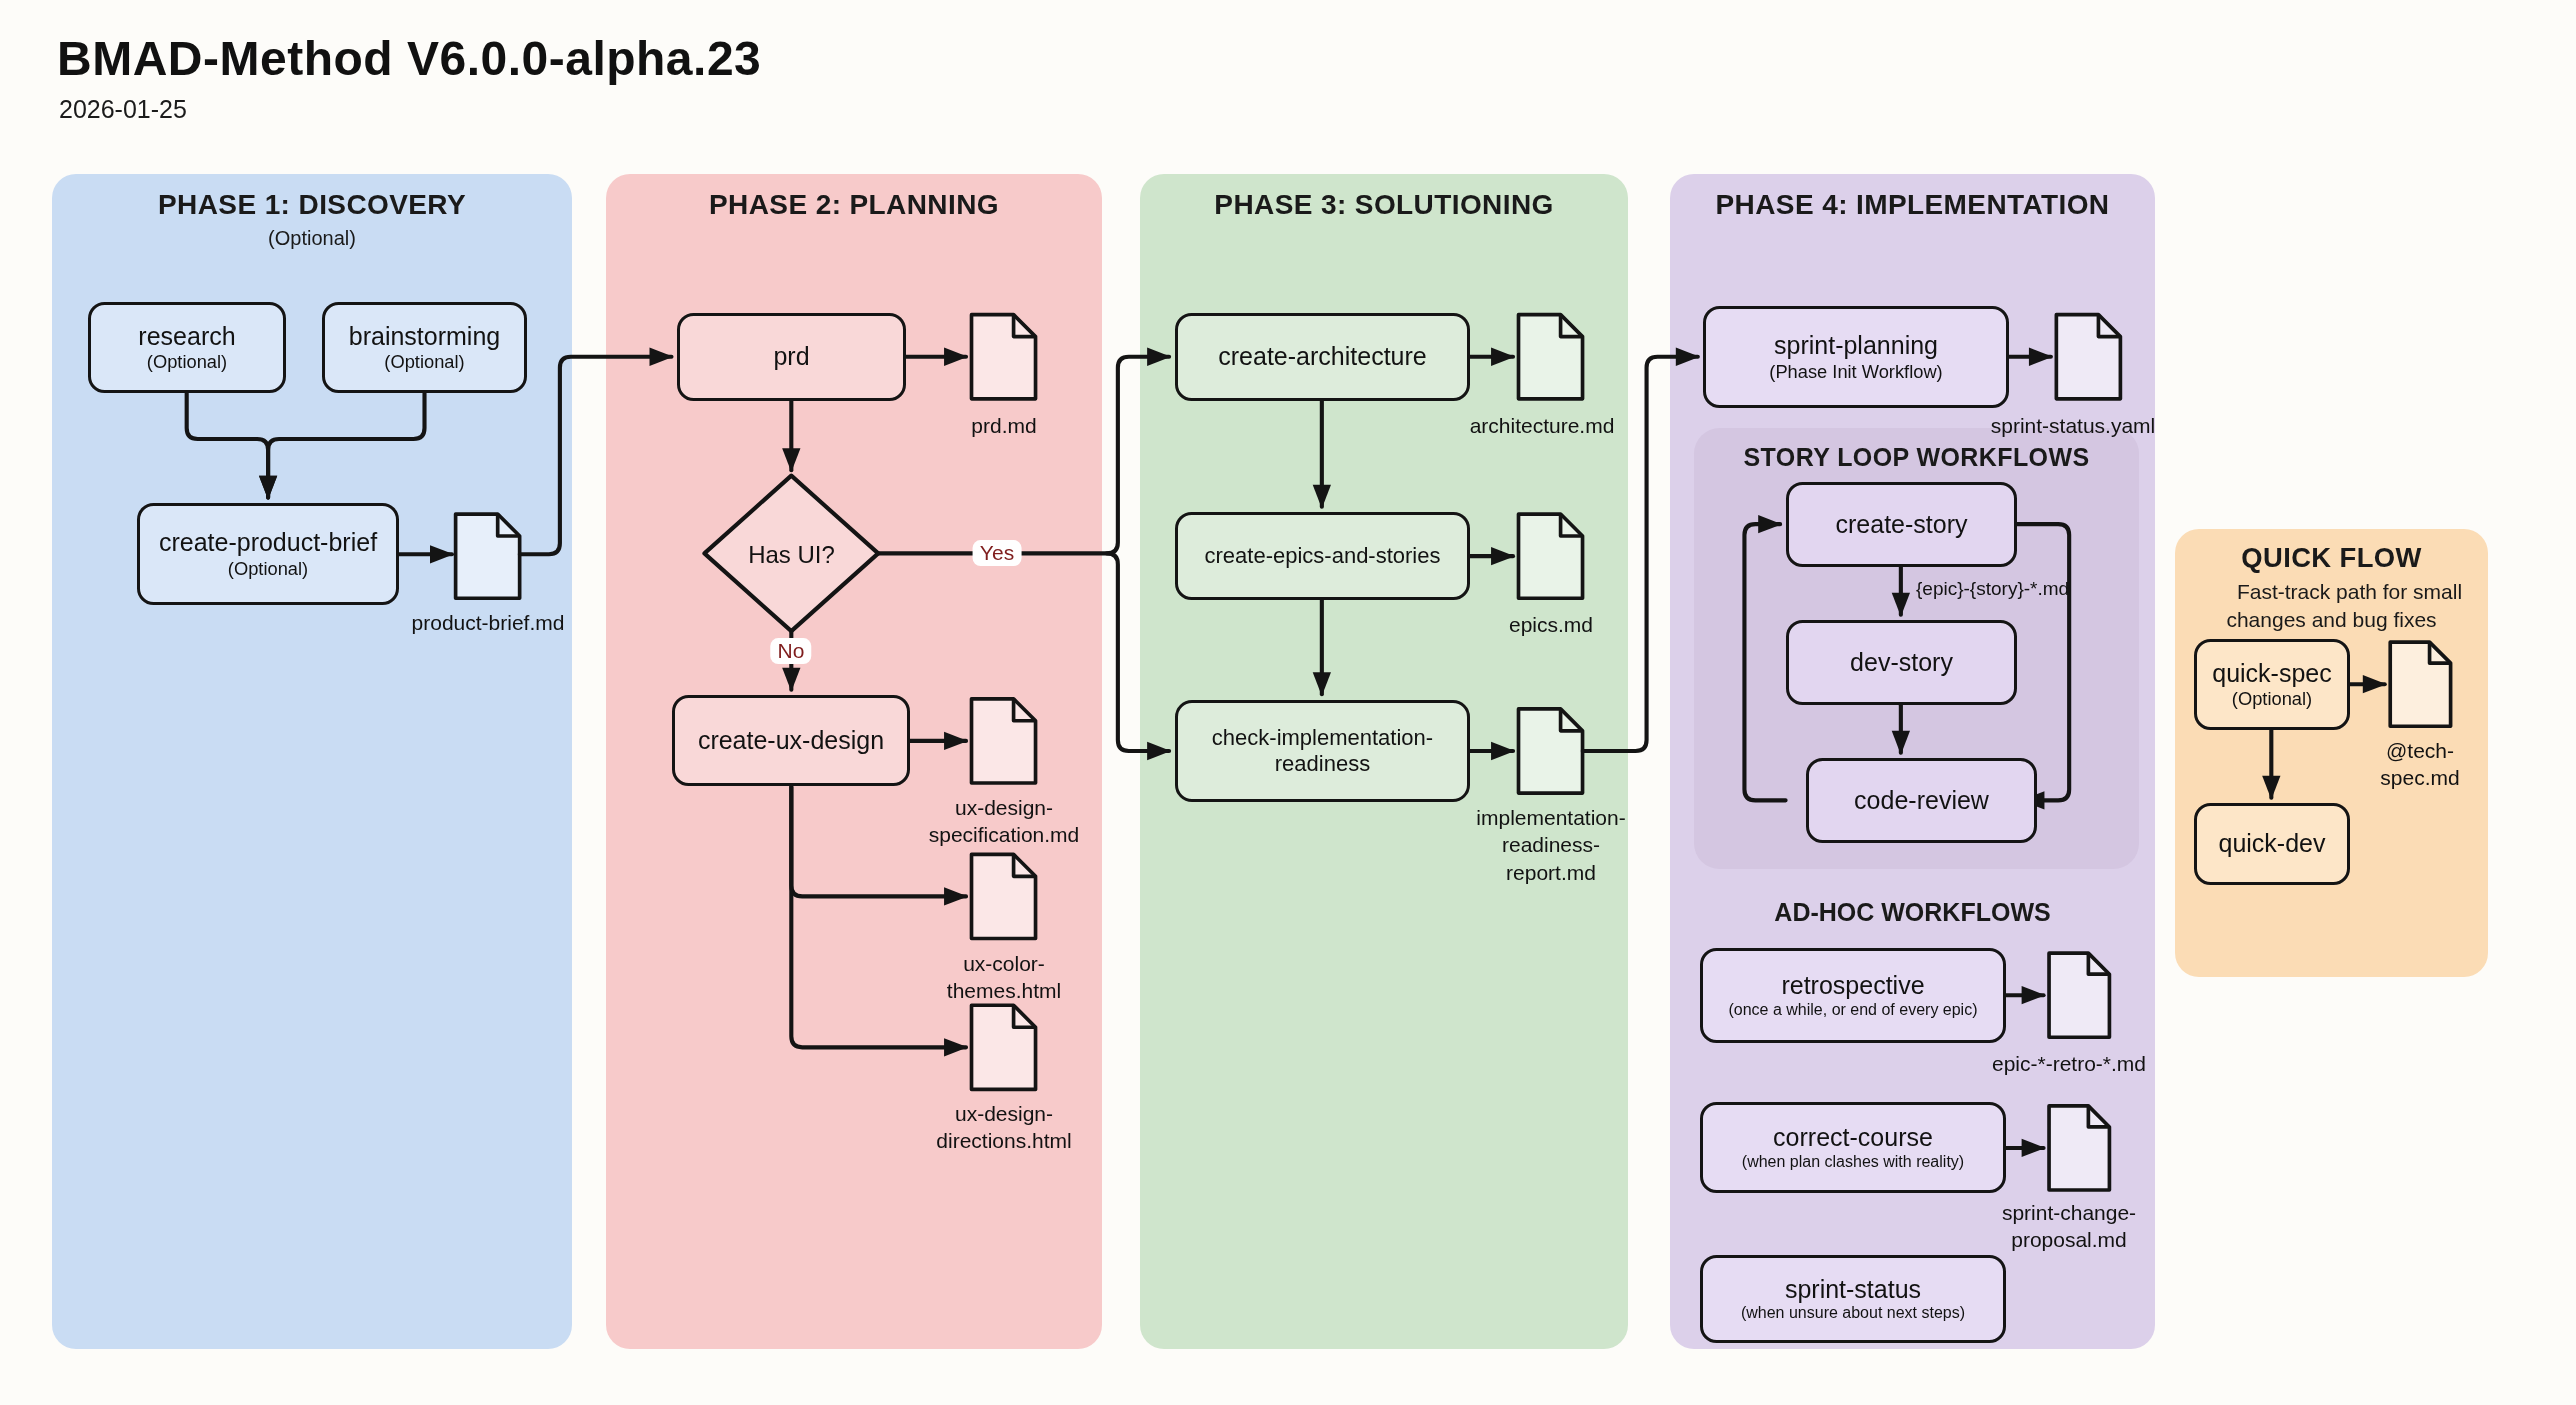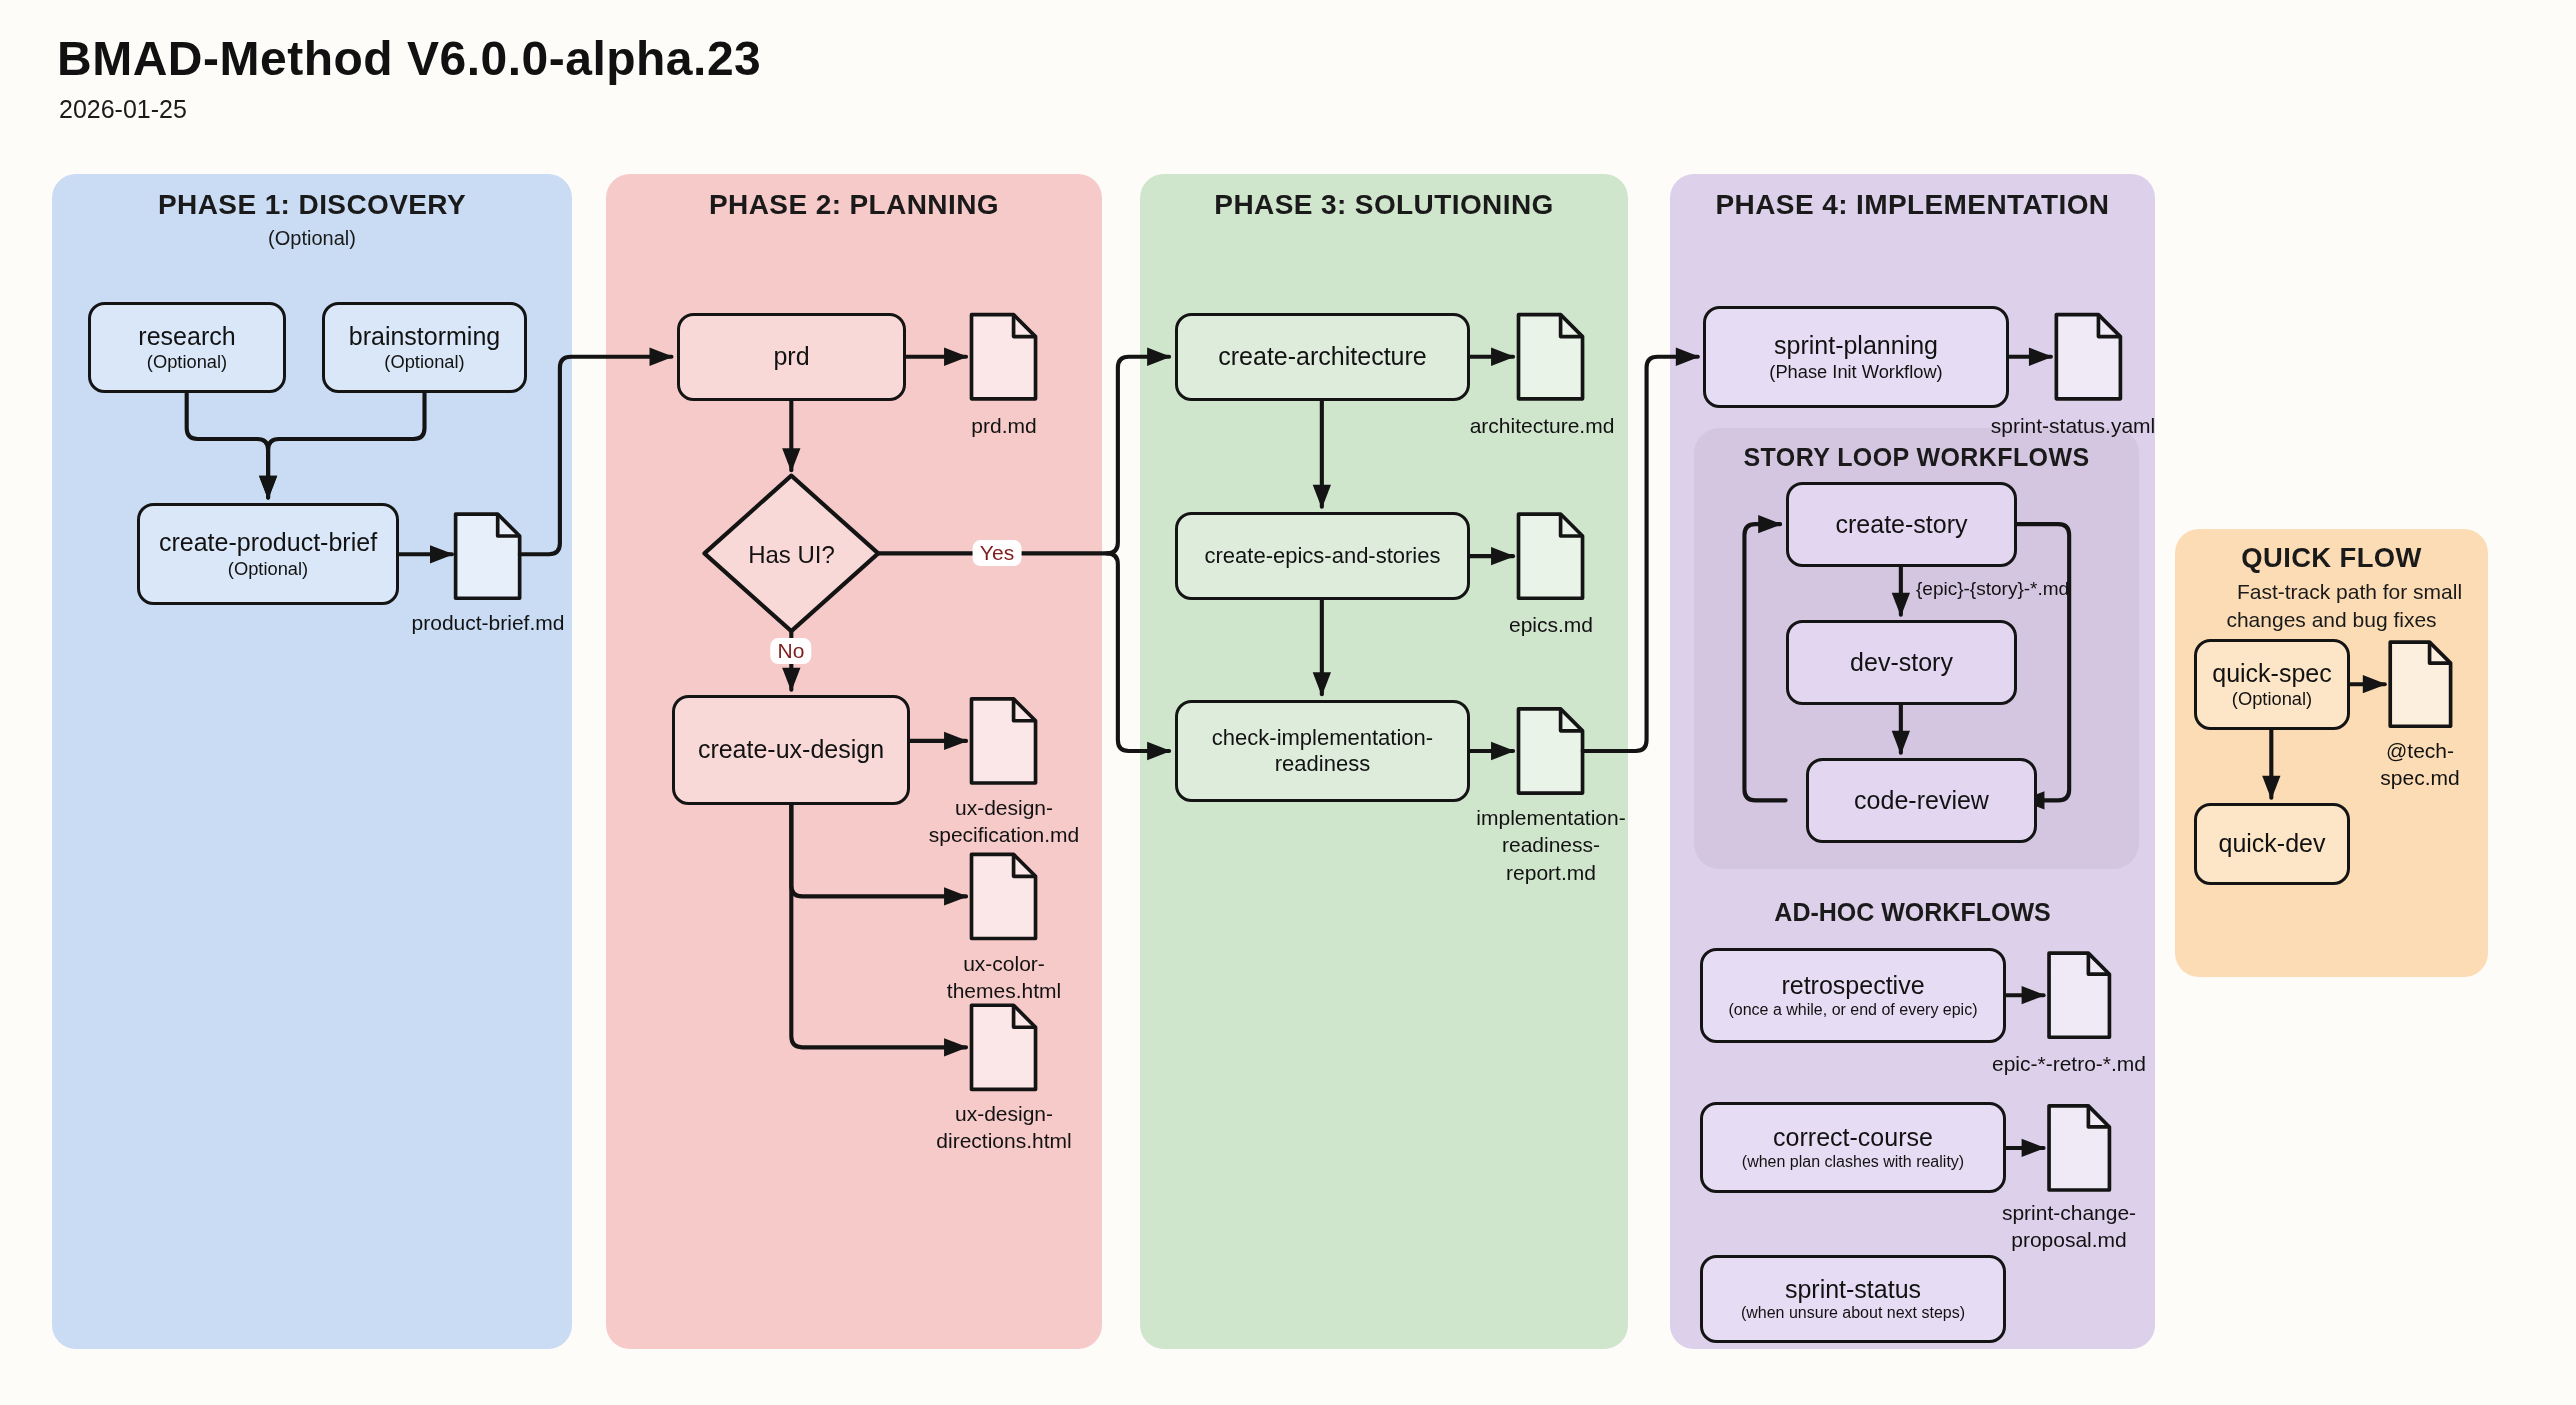--- a/index.html
+++ b/index.html
@@ -157,21 +157,21 @@
   </div>
   <div class="doclabel" style="left:488px;top:609px;">product-brief.md</div>
 
   <div class="node nf2" style="left:677px;top:313px;width:229px;height:88px;">
     <span class="main">prd</span>
   </div>
   <div class="doclabel" style="left:1004px;top:412px;">prd.md</div>
   <div class="freelabel" style="left:741px;top:541px;width:101px;text-align:center;font-size:24px;">Has UI?</div>
   <div class="edgelabel" style="left:997px;top:553px;">Yes</div>
   <div class="edgelabel" style="left:791px;top:651px;">No</div>
-  <div class="node nf2" style="left:672px;top:695px;width:238px;height:110px;">
+  <div class="node nf2" style="left:672px;top:695px;width:238px;height:91px;">
     <span class="main">create-ux-design</span>
   </div>
   <div class="doclabel" style="left:1004px;top:794px;">
     <div>ux-design-</div>
     <div>specification.md</div>
   </div>
   <div class="doclabel" style="left:1004px;top:950px;">
     <div>ux-color-</div>
     <div>themes.html</div>
   </div>
@@ -181,21 +181,21 @@
   </div>
 
   <div class="node nf3" style="left:1175px;top:313px;width:295px;height:88px;">
     <span class="main">create-architecture</span>
   </div>
   <div class="doclabel" style="left:1542px;top:412px;">architecture.md</div>
   <div class="node nf3" style="left:1175px;top:512px;width:295px;height:88px;">
     <span class="main small">create-epics-and-stories</span>
   </div>
   <div class="doclabel" style="left:1551px;top:611px;">epics.md</div>
-  <div class="node nf3" style="left:1175px;top:700px;width:295px;height:102px;">
+  <div class="node nf3" style="left:1175px;top:700px;width:295px;height:102px;border-radius:17px;">
     <span class="main small">check-implementation-</span>
     <span class="main small">readiness</span>
   </div>
   <div class="doclabel" style="left:1551px;top:804px;">
     <div>implementation-</div>
     <div>readiness-</div>
     <div>report.md</div>
   </div>
 
   <div class="node nf4" style="left:1703px;top:306px;width:306px;height:102px;">

